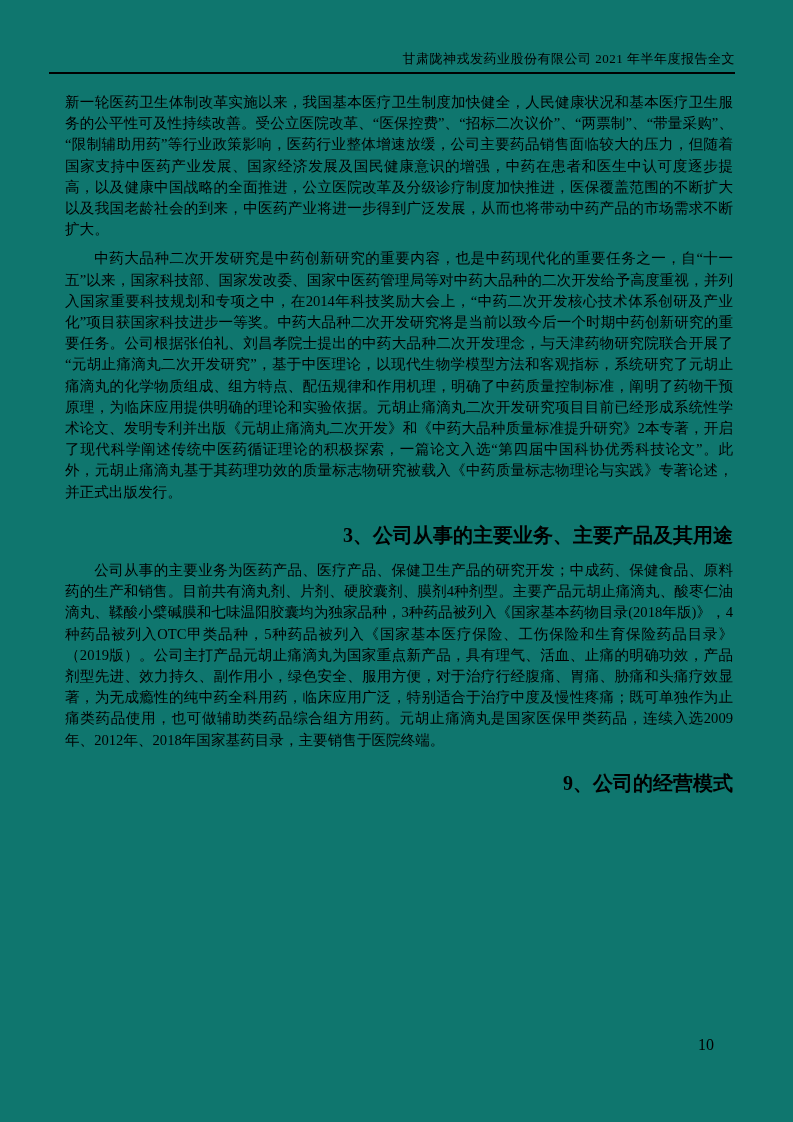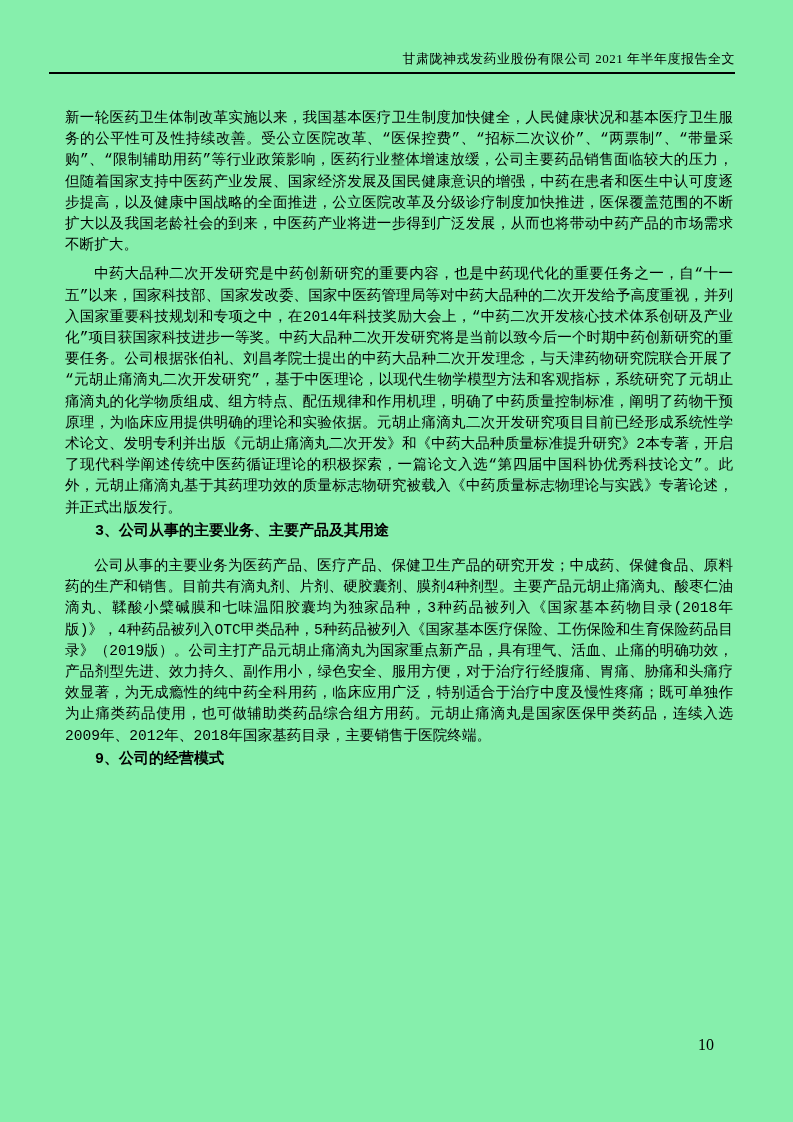--- a/index.html
+++ b/index.html
@@ -4,63 +4,62 @@
 <style>
   html, body {
     margin: 0;
     padding: 0;
     background: #ffffff;
   }
   .page {
     position: relative;
     width: 793px;
     height: 1122px;
-    background: #86efac;
+    background: #0f766e;
     font-family: "Liberation Serif", "DejaVu Serif", serif;
     color: #000000;
     overflow: hidden;
   }
   .header {
     position: absolute;
     top: 50px;
     left: 49px;
     width: 686px;
     text-align: right;
     font-size: 13px;
     line-height: 18px;
     padding-bottom: 4px;
     border-bottom: 2px solid #000000;
     letter-spacing: 0.5px;
   }
   .content {
     position: absolute;
-    top: 108px;
+    top: 92px;
     left: 65px;
     width: 668px;
     font-size: 14.6px;
     line-height: 21.2px;
     text-align: justify;
     text-justify: inter-ideograph;
-    font-family: Liberation Mono, monospace;
   }
   .para {
     margin: 8px 0 0 0;
     text-indent: 2em;
   }
   .para.no-indent {
     margin-top: 0;
     text-indent: 0;
   }
   .heading {
-    margin: 2px 0 14px 0;
+    margin: 22px 0 14px 0;
     text-indent: 2em;
     font-weight: bold;
-    font-size: 15px;
+    font-size: 20px;
     line-height: 21.2px;
-    text-align: left;
+    text-align: right;
   }
   .page-number {
     position: absolute;
     top: 1038px;
     left: 698px;
     font-size: 16px;
     line-height: 14px;
   }
 </style>
 </head>

